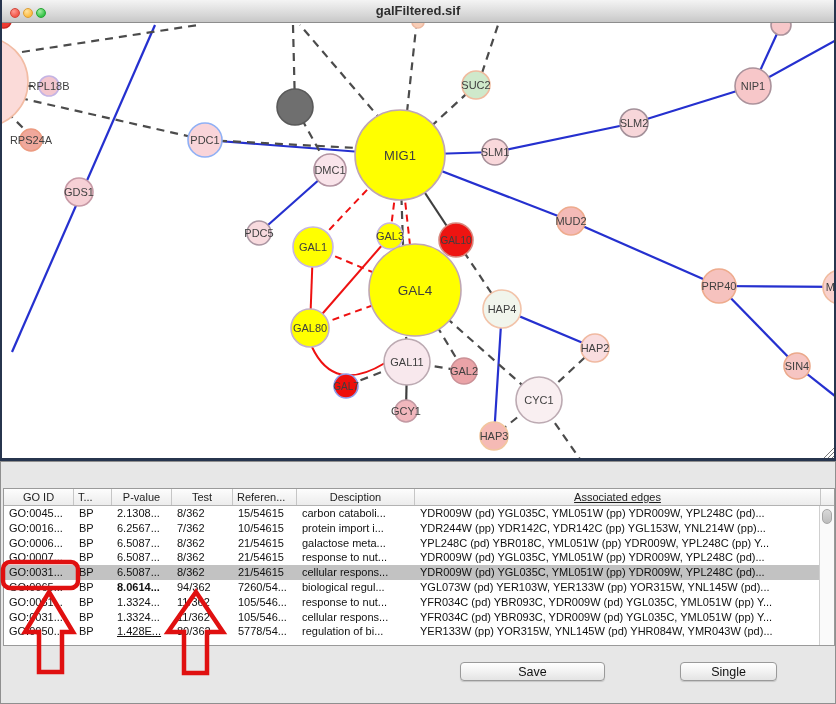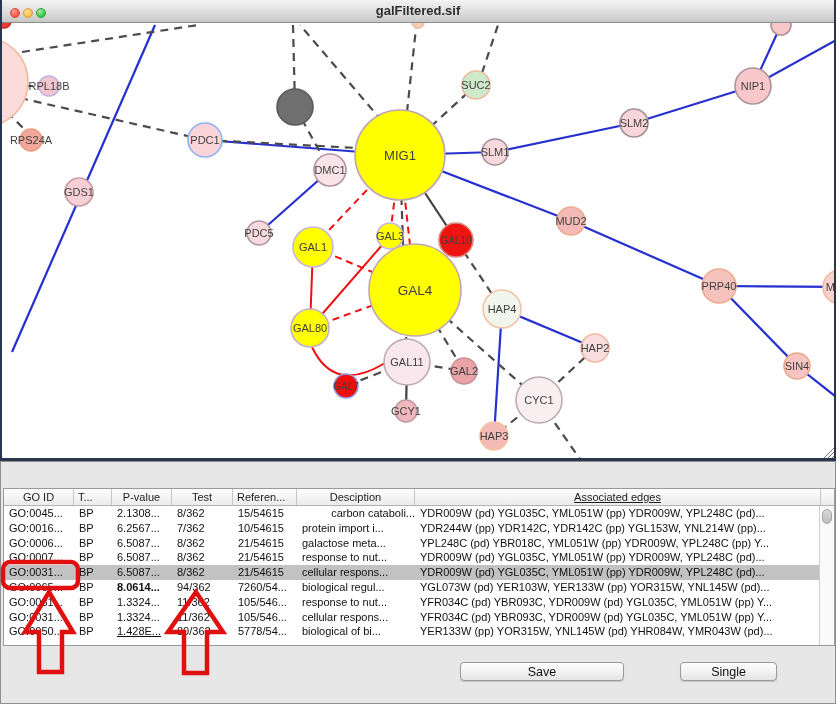--- a/index.html
+++ b/index.html
@@ -54,21 +54,21 @@
       padding-left:5px;box-sizing:border-box;flex:none;}
   .vscroll{position:absolute;right:0;top:17px;width:15px;height:140px;
            background:#fafafa;border-left:1px solid #cfcfcf;box-sizing:border-box;}
   .vthumb{position:absolute;left:2px;top:3px;width:10px;height:15px;border-radius:5px;
           background:linear-gradient(#d8d8d8,#bdbdbd);border:1px solid #a6a6a6;box-sizing:border-box;}
 
   .mac-btn{position:absolute;height:19px;border:1px solid #9a9a9a;border-radius:4px;
            background:linear-gradient(#ffffff,#f2f2f2 50%,#e4e4e4);
            font-size:12.5px;color:#111;text-align:center;line-height:18px;
            box-shadow:0 1px 1px rgba(0,0,0,0.15);box-sizing:border-box;cursor:default;}
-  .btn-save{left:459px;top:200px;width:164px;}
+  .btn-save{left:459px;top:200px;width:145px;}
   .btn-cancel{left:679px;top:200px;width:97px;}
 
   
   .annot{position:absolute;left:0;top:0;z-index:50;pointer-events:none;}
 </style>
 </head>
 <body>
 
 <div class="stage">
 
@@ -270,21 +270,21 @@
           <div class="th" style="width: 118px;">Desciption</div>
           <div class="th" style="width: 406px; text-decoration: underline;">Associated edges</div>
         </div>
       <div id="tbody">
           <div class="trow">
             <div class="td" style="width: 70px;">GO:0045...</div>
             <div class="td" style="width: 38px;">BP</div>
             <div class="td" style="width: 60px;">2.1308...</div>
             <div class="td" style="width: 61px;">8/362</div>
             <div class="td" style="width: 64px;">15/54615</div>
-            <div class="td" style="width: 118px; text-align: right;">carbon cataboli...</div>
+            <div class="td" style="width: 118px;">carbon cataboli...</div>
             <div class="td" style="width: 406px;">YDR009W (pd) YGL035C, YML051W (pp) YDR009W, YPL248C (pd)...</div>
           </div>
           <div class="trow">
             <div class="td" style="width: 70px;">GO:0016...</div>
             <div class="td" style="width: 38px;">BP</div>
             <div class="td" style="width: 60px;">6.2567...</div>
             <div class="td" style="width: 61px;">7/362</div>
             <div class="td" style="width: 64px;">10/54615</div>
             <div class="td" style="width: 118px;">protein import i...</div>
             <div class="td" style="width: 406px;">YDR244W (pp) YDR142C, YDR142C (pp) YGL153W, YNL214W (pp)...</div>
@@ -342,21 +342,21 @@
             <div class="td" style="width: 64px;">105/546...</div>
             <div class="td" style="width: 118px;">cellular respons...</div>
             <div class="td" style="width: 406px;">YFR034C (pd) YBR093C, YDR009W (pd) YGL035C, YML051W (pp) Y...</div>
           </div>
           <div class="trow">
             <div class="td" style="width: 70px;">GO:0050...</div>
             <div class="td" style="width: 38px;">BP</div>
             <div class="td" style="width: 60px; text-decoration: underline;">1.428E...</div>
             <div class="td" style="width: 61px;">80/362</div>
             <div class="td" style="width: 64px;">5778/54...</div>
-            <div class="td" style="width: 118px;">biological of bi...</div>
+            <div class="td" style="width: 118px;">regulation of bi...</div>
             <div class="td" style="width: 406px;">YER133W (pp) YOR315W, YNL145W (pd) YHR084W, YMR043W (pd)...</div>
           </div>
         </div>
       <div class="vscroll">
         <div class="vthumb"></div>
       </div>
     </div>
 
     <div class="mac-btn btn-save">Save</div>
     <div class="mac-btn btn-cancel">Single</div>

